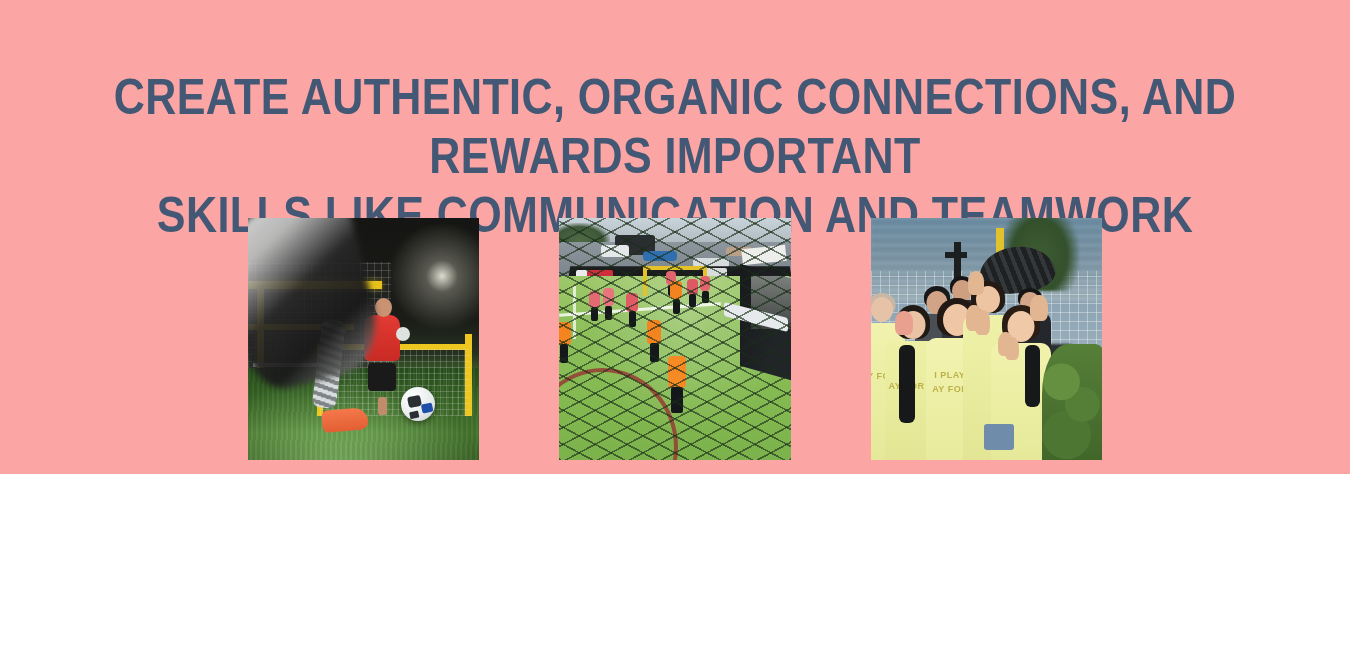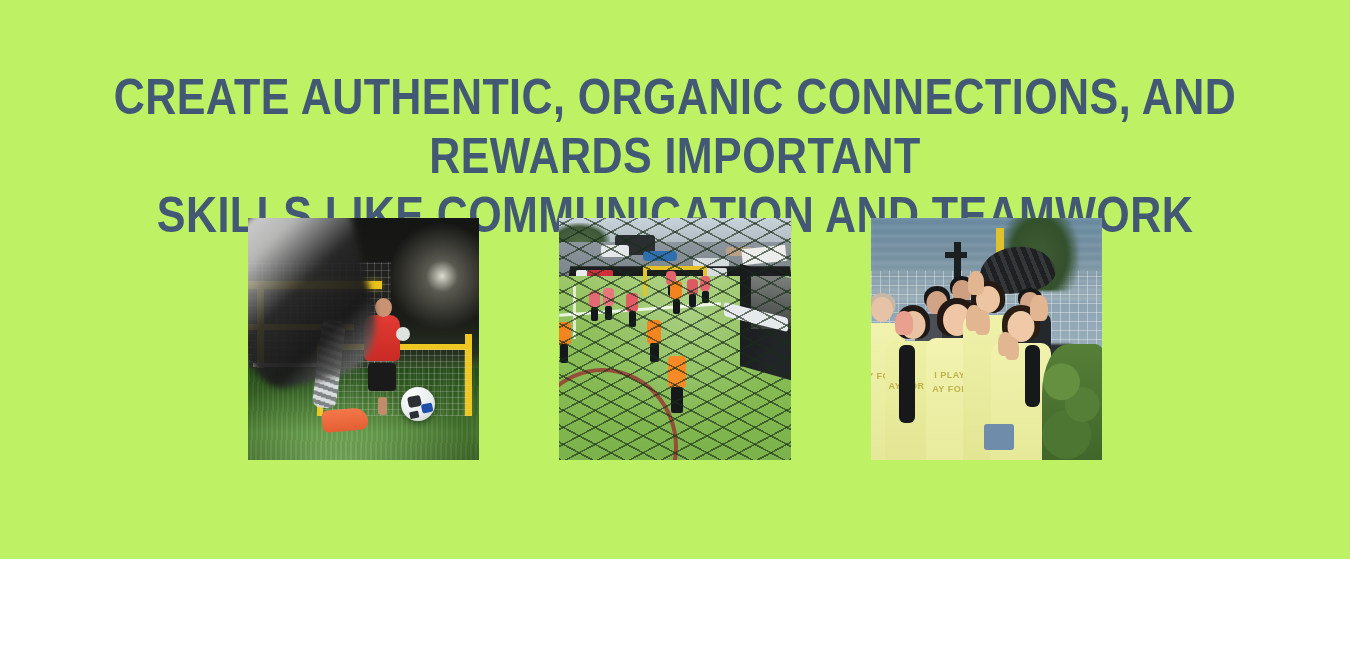--- a/index.html
+++ b/index.html
@@ -11,22 +11,22 @@
     width: 1350px;
     height: 650px;
     overflow: hidden;
     font-family: "Liberation Sans", sans-serif;
     -webkit-font-smoothing: antialiased;
   }
 
   .page {
     position: relative;
     width: 1350px;
-    height: 559px;
-    background: #bef264;
+    height: 474px;
+    background: #fca5a5;
   }
 
   
   .headline {
     position: absolute;
     left: 0;
     top: 34px;
     width: 1350px;
     text-align: center;
     color: #435874;

